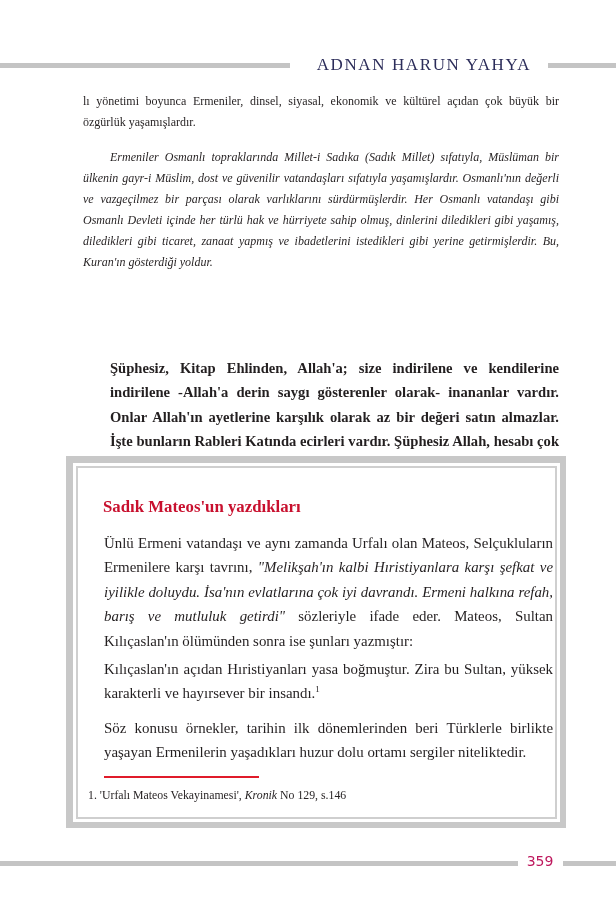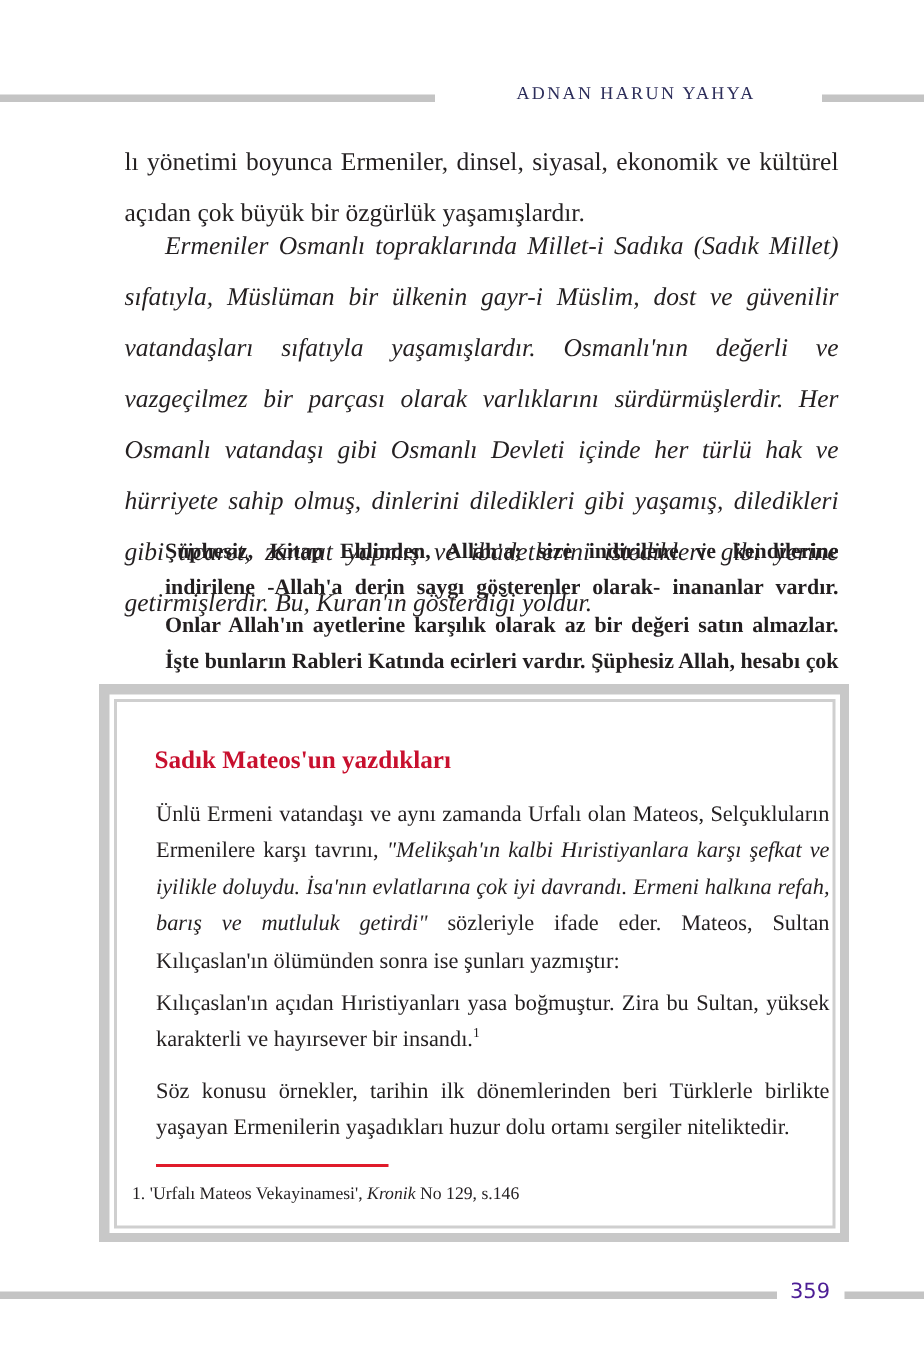--- a/index.html
+++ b/index.html
@@ -1,23 +1,23 @@
 <!DOCTYPE html>
 <html><head>
 <meta charset="utf-8">
 <style>
   html, body { margin: 0; padding: 0; background: #ffffff; }
   body { width: 616px; height: 912px; position: relative; overflow: hidden;
          font-family: "DejaVu Serif", "Liberation Serif", serif; color: #231f20; }
   .hdr-bar { position: absolute; height: 5px; background: #c4c4c4; top: 63px; }
   .hdr-title { position: absolute; top: 55px; left: 311px; width: 226px; text-align: center;
-               font-family: "Liberation Serif", serif; font-size: 12px; letter-spacing: 1.6px;
+               font-family: "Liberation Serif", serif; font-size: 17px; letter-spacing: 1.6px;
                color: #2c2d5a; white-space: nowrap; }
   .body-text { position: absolute; left: 83px; width: 476px;
-               font-family: "Liberation Serif", serif; font-size: 17px; line-height: 34px;
+               font-family: "Liberation Serif", serif; font-size: 12px; line-height: 21px;
                text-align: justify; }
   .body-text p { margin: 0; }
   .p1 { top: 91px; }
   .p2 { top: 147px; text-indent: 27px; font-style: italic; }
   .quote { position: absolute; left: 110px; width: 449px; top: 320px;
            font-family: "Liberation Serif", serif; font-weight: bold; font-size: 14.6px;
            line-height: 24.4px; text-align: justify; margin-top: 36px; }
   .box-outer { position: absolute; left: 66px; top: 456px; width: 500px; height: 372px;
                background: #c8c8c8; }
   .box-white { position: absolute; left: 7px; top: 7px; right: 6px; bottom: 6px; background: #fff; }
@@ -33,21 +33,21 @@
   .bp1 { top: 531px; }
   .bp2 { top: 657px; }
   .bp3 { top: 716px; }
   .box-text i { font-style: italic; }
   .fn-rule { position: absolute; left: 104px; top: 776px; width: 155px; height: 2px; background: #e01b2a; }
   .footnote { position: absolute; left: 88px; top: 788px; font-family: "Liberation Serif", serif;
               font-size: 11.8px; color: #231f20; white-space: nowrap; }
   sup { font-size: 9px; line-height: 0; }
   .ftr-bar { position: absolute; height: 5px; background: #c4c4c4; top: 861px; }
   .page-num { position: absolute; top: 853px; left: 522px; width: 36px; text-align: center;
-              font-family: "DejaVu Sans", sans-serif; font-size: 14px; color: #4c1d95; }
+              font-family: "DejaVu Sans", sans-serif; font-size: 14px; color: #be185d; }
 </style>
 </head>
 <body>
 
 <div class="hdr-bar" style="left:0;width:290px;"></div>
 <div class="hdr-title">ADNAN HARUN YAHYA</div>
 <div class="hdr-bar" style="left:548px;width:68px;"></div>
 
 <div class="body-text p1">
   <p>lı yönetimi boyunca Ermeniler, dinsel, siyasal, ekonomik ve kültürel açıdan çok büyük bir özgürlük yaşamışlardır.</p>

